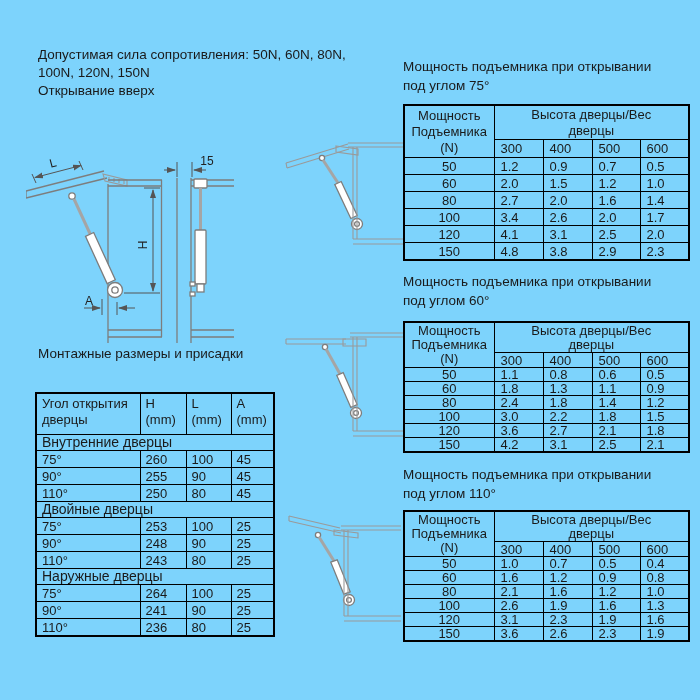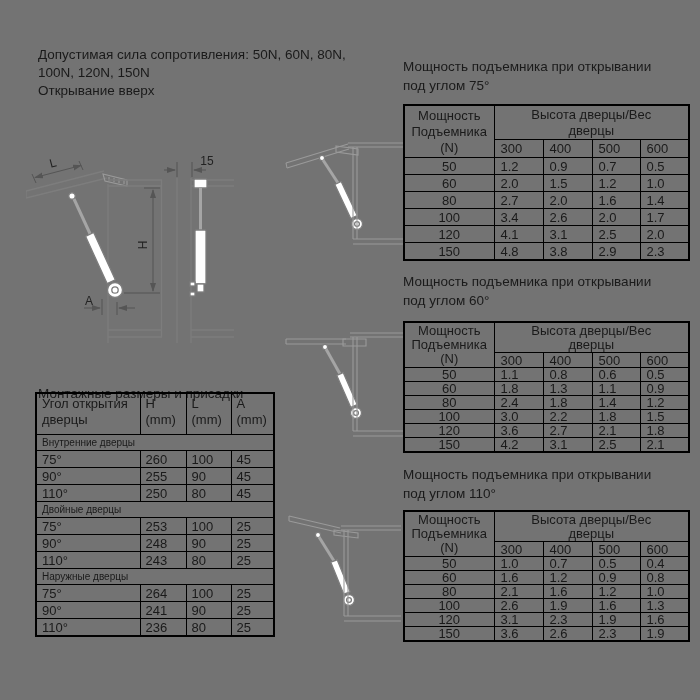--- a/index.html
+++ b/index.html
@@ -1,28 +1,28 @@
 <!DOCTYPE html>
 <html><head>
 <meta charset="utf-8">
 <style>
   html,body{margin:0;padding:0;background:#fff;}
-  .canvas{position:relative;width:700px;height:700px;background:#737373;overflow:hidden;
+  .canvas{position:relative;width:700px;height:700px;background:#7dd3fc;overflow:hidden;
           font-family:"Liberation Sans",sans-serif;color:#1a1a1a;}
   .abs{position:absolute;}
   .txt{font-size:13.5px;line-height:18px;white-space:nowrap;}
   .title{font-size:13.5px;line-height:19px;white-space:nowrap;}
 
   
   table{border-collapse:collapse;table-layout:fixed;}
   .mount{width:238px;border:2px solid #000;font-size:13px;}
   .mount td{border:1px solid #000;padding:0 0 0 5px;height:16px;line-height:15px;
             text-align:left;vertical-align:middle;overflow:hidden;}
   .mount tr.hdr td{height:38px;vertical-align:top;padding-top:2px;line-height:16px;}
-  .mount tr.sec td{height:15px;font-size:10px;}
+  .mount tr.sec td{height:15px;font-size:14px;}
   .ln{display:block;}
 
   
   .power{width:287px;border:2px solid #000;font-size:13px;}
   .power td{border:1px solid #000;padding:0;vertical-align:middle;overflow:hidden;}
   .power td.c1{text-align:center;}
   .power td.num{text-align:left;padding-left:6px;}
   .power tr.hrow td{text-align:center;margin-left:46px;}
   .power tr.hts td{text-align:left;padding-left:6px;}
   .p1 tr td{height:16px;line-height:15px;}
@@ -187,21 +187,21 @@
     <line class="rod" x1="43" y1="39" x2="58" y2="63"></line>
     <polygon class="part" points="54.8,64.2 61.2,61.8 74.2,93.8 67.8,96.2"></polygon>
     <circle class="part" cx="73" cy="102" r="5.5"></circle>
     <circle class="part" cx="73" cy="102" r="2.4"></circle>
     <line class="s2" x1="68" y1="32" x2="68" y2="118"></line>
     <line class="s2" x1="72" y1="32" x2="72" y2="118"></line>
     <line class="s2" x1="68" y1="118" x2="125" y2="118"></line>
     <line class="s2" x1="68" y1="123" x2="125" y2="123"></line>
   </svg>
 
-  <div class="abs title" style="left:38px;top:384px;">Монтажные размеры и присадки</div>
+  <div class="abs title" style="left:38px;top:344px;">Монтажные размеры и присадки</div>
 
   <table class="mount abs" style="left:35px;top:392px;">
     <colgroup>
         <col style="width:104px">
         <col style="width:46px">
         <col style="width:45px">
         <col style="width:43px">
       </colgroup>
     <tbody>
         <tr class="hdr">

